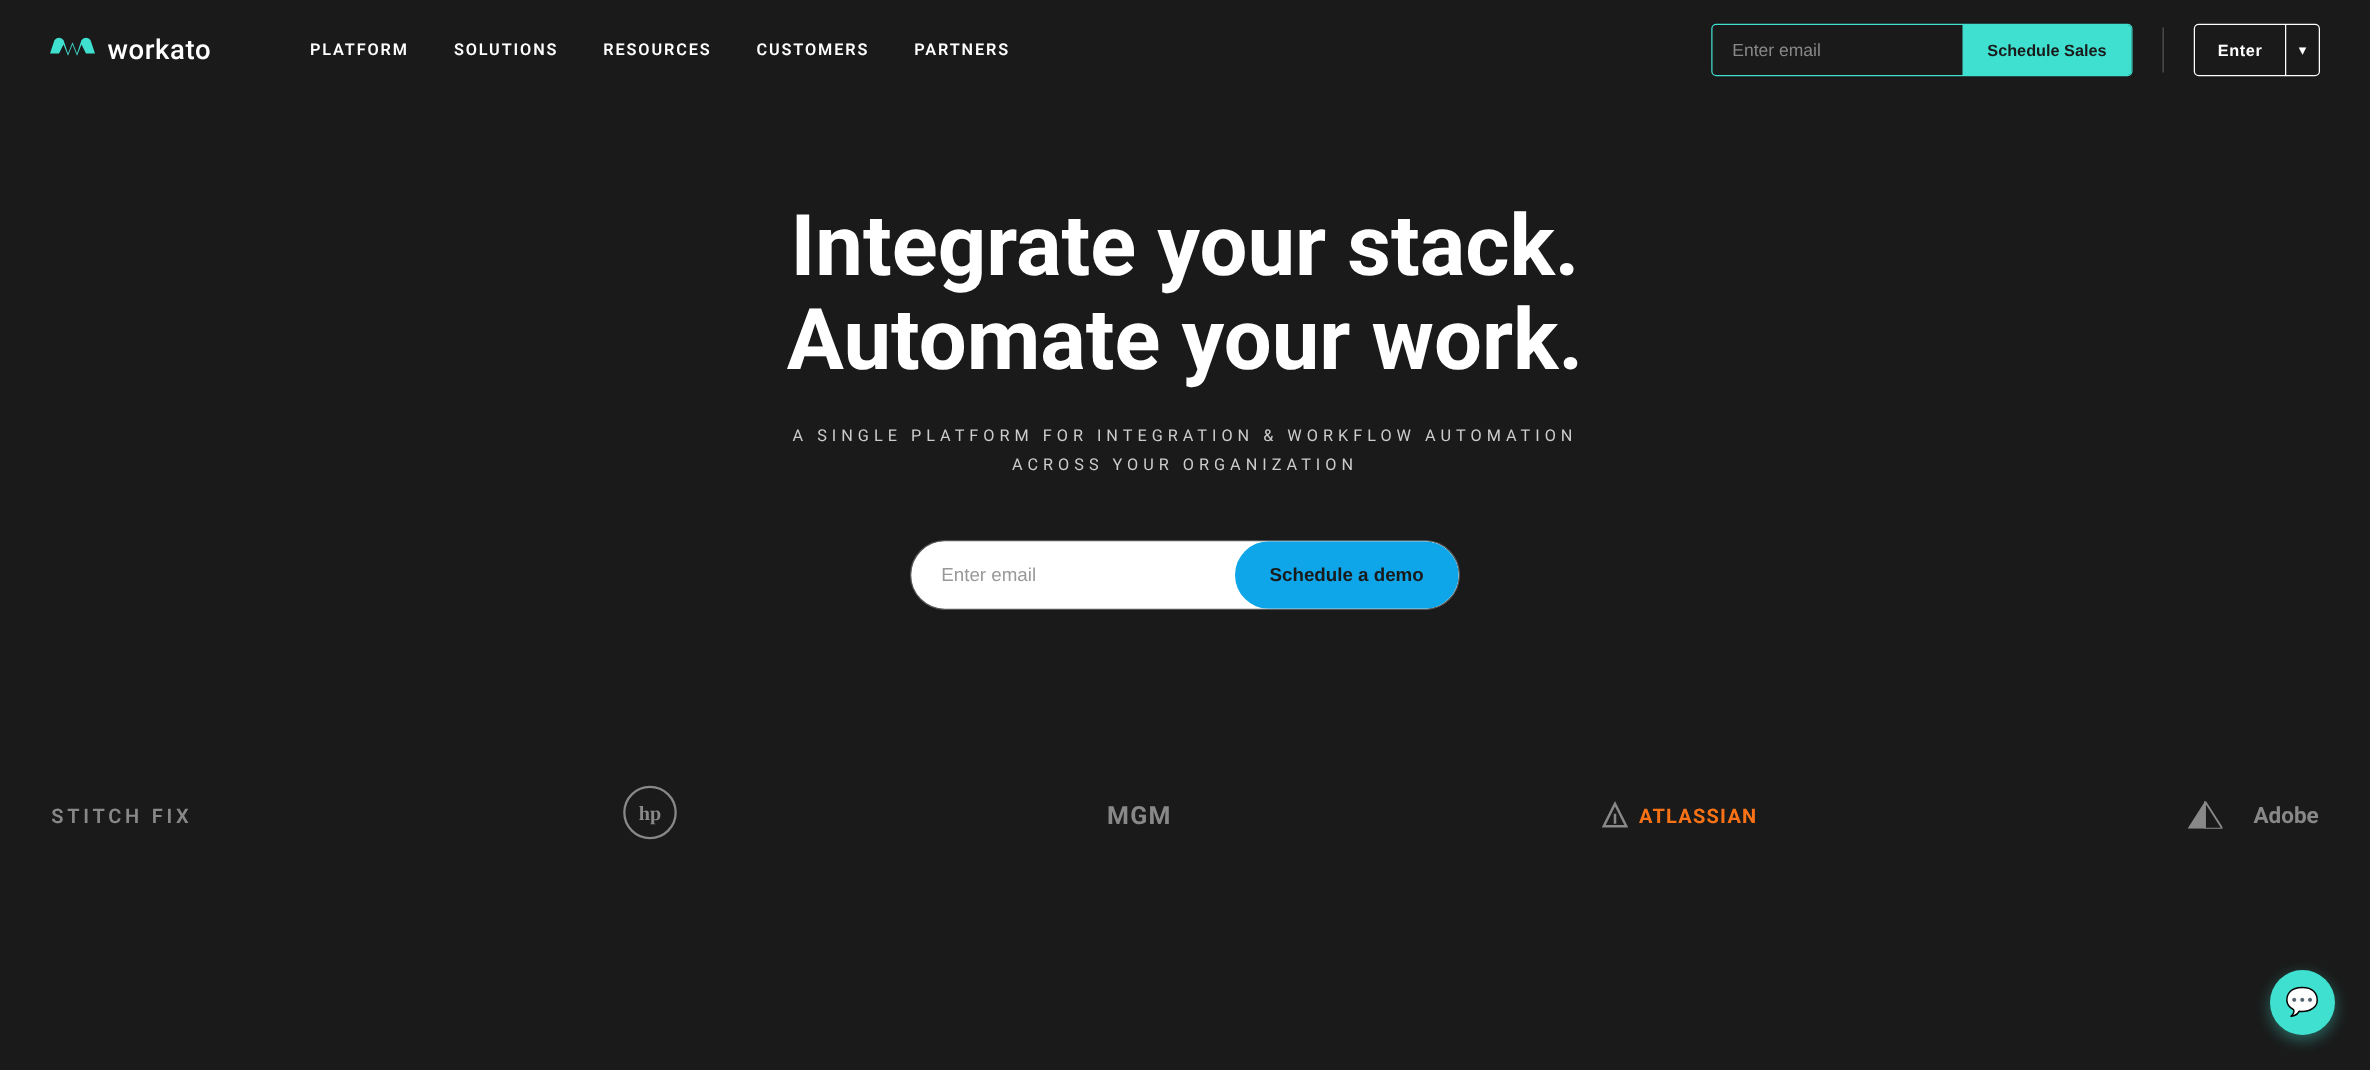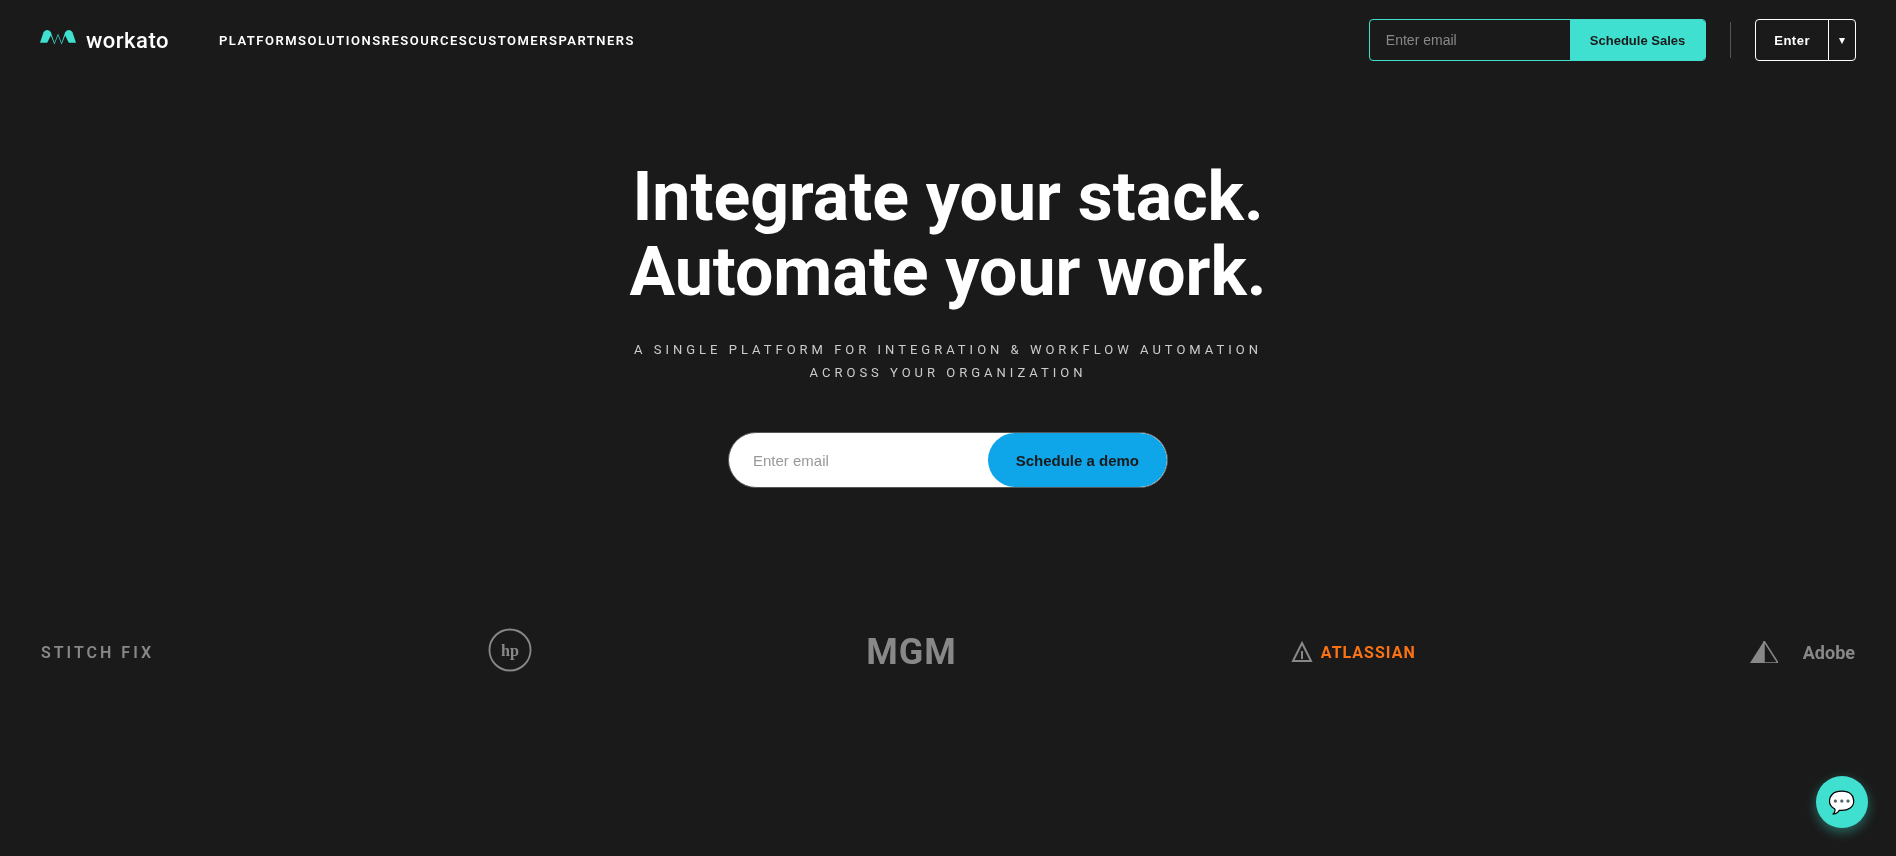--- a/index.html
+++ b/index.html
@@ -23,40 +23,41 @@
       padding: 0 40px;
       height: 80px;
       background-color: #1a1a1a;
       position: relative;
       z-index: 100;
     }
 
     .logo-area {
       display: flex;
       align-items: center;
-      margin-right: 50px;
+      margin-right: 79px;
       text-decoration: none;
       gap: 10px;
     }
 
     .logo-icon {
       width: 36px;
       height: 28px;
     }
 
     .logo-text {
       color: #ffffff;
       font-size: 22px;
       font-weight: 500;
       letter-spacing: 0.5px;
     }
 
     .nav-links {
       display: flex;
       align-items: center;
+      gap: 36px;
       flex: 1;
     }
 
     .nav-link {
       color: #ffffff;
       text-decoration: none;
       font-size: 13px;
       font-weight: 600;
       letter-spacing: 1.5px;
       text-transform: uppercase;
@@ -242,21 +243,21 @@
       font-weight: 600;
       color: #888888;
     }
 
     .hp-logo {
       width: 44px;
       height: 44px;
     }
 
     .mgm-logo {
-      font-size: 36px;
+      font-size: 20px;
       font-weight: 700;
       color: #888888;
       letter-spacing: 1px;
     }
 
     .atlassian-logo {
       display: flex;
       align-items: center;
       gap: 8px;
       color: #f97316;

